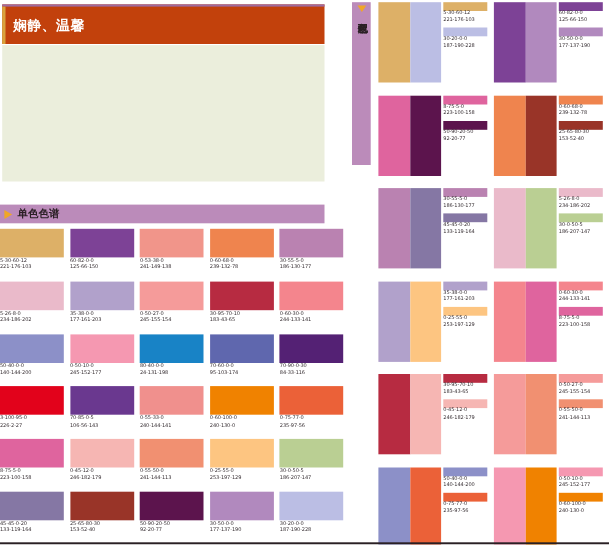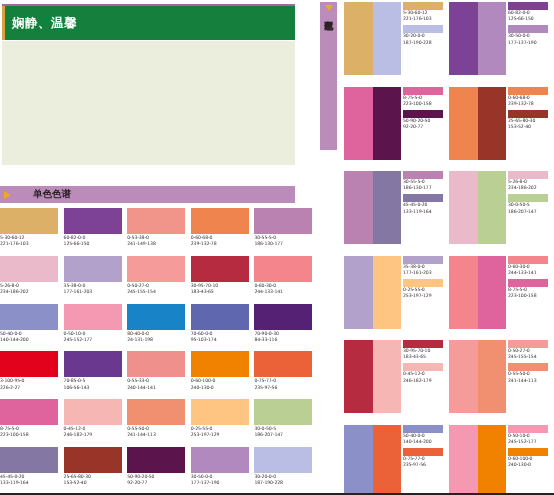--- a/index.html
+++ b/index.html
@@ -55,21 +55,21 @@
     display: flex; align-items: center;
   }
   .section-bar .arrow {
     width: 0; height: 0;
     margin-left: 4px;
     border-left: 7px solid #f0a726;
     border-top: 4.5px solid transparent;
     border-bottom: 4.5px solid transparent;
   }
   .section-bar .section-text {
-    margin-left: 22px;
+    margin-left: 5px;
     color: #2a2024;
     font-size: 9.5px;
     font-weight: bold;
     font-family: "DejaVu Sans", sans-serif;
   }
 
   
   #mono-grid {
     position: absolute; left: 0px; top: 208px;
     width: 318px;
@@ -161,21 +161,21 @@
     background: #2a2024;
   }
 </style>
 </head>
 <body>
 
 <div id="page">
 
   <div id="left-panel">
 
-    <div class="title-bar" style="background: #15803d;">
+    <div class="title-bar" style="background: #c2410c;">
       <div class="title-accent" style="background: rgb(217, 162, 60);"></div>
       <div class="title-text">娴静、温馨</div>
     </div>
 
     <div class="hero-block" style="background: rgb(235, 238, 220);"></div>
 
     <div class="section-bar" style="background: rgb(187, 139, 186);">
       <div class="arrow" style="border-left-color: rgb(240, 167, 38);"></div>
       <div class="section-text">单色色谱</div>
     </div>

